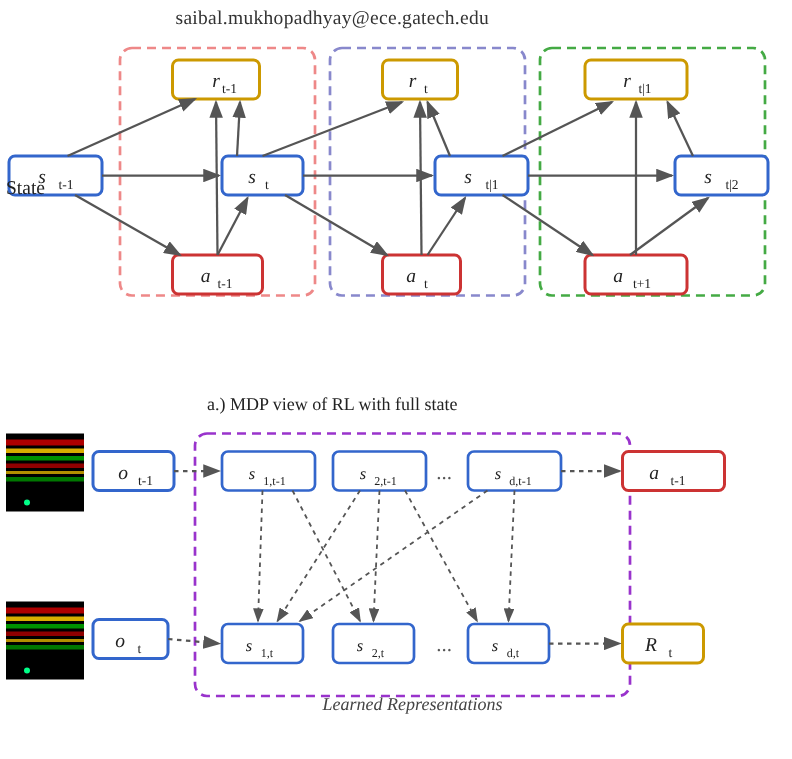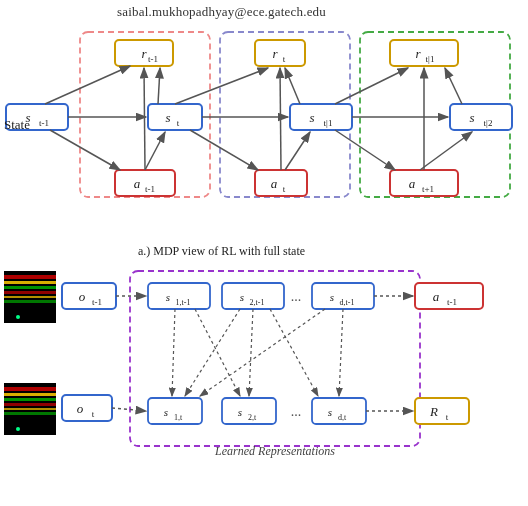--- a/index.html
+++ b/index.html
@@ -45,21 +45,21 @@
       top: 95px;
       font-size: 13px;
       color: #222;
     }
 
     
     .mdp-caption {
       text-align: center;
       font-size: 12px;
       color: #222;
-      margin-top: 2px;
+      margin-top: 20px;
     }
 
     
     .bottom-diagram {
       position: relative;
       width: 100%;
       height: 220px;
       margin-top: 4px;
     }
 

